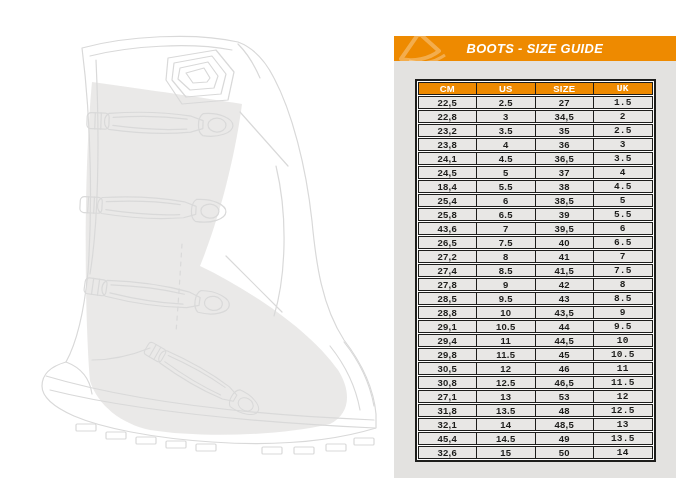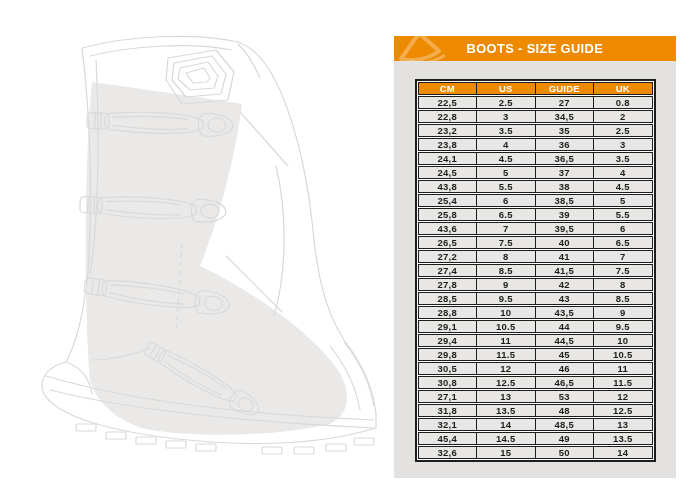--- a/index.html
+++ b/index.html
@@ -15,21 +15,21 @@
     width:700px;height:495px;background:#ffffff;overflow:hidden;position:relative;
     font-family:"Liberation Sans",sans-serif;
   }
   .boot-wrap{position:absolute;left:30px;top:16px;width:360px;height:465px;}
   .panel{
     position:absolute;left:394px;top:36px;width:282px;height:442px;
     background:var(--panel);
   }
   .title-bar{
     position:relative;height:25px;background:var(--orange);
-    display:flex;align-items:center;justify-content:center;overflow:hidden;
+    display:flex;align-items:center;justify-content:center;overflow:hidden;font-style:italic;
   }
   .title-bar .logo{position:absolute;left:1px;top:-5px;}
   .title-text{
     color:#fff;font-weight:bold;font-size:13.5px;letter-spacing:.4px;
     transform:scaleX(.95);white-space:nowrap;
   }
   .size-table{
     width:235px;margin:18px auto 0;border:2px solid var(--dark);
     background:#fff;padding:1px;box-sizing:content-box;
   }
@@ -37,21 +37,21 @@
   .trow{
     display:flex;height:13px;border:1px solid var(--dark);
     box-sizing:border-box;background:var(--cell);
   }
   .tcell{
     flex:1;display:flex;align-items:center;justify-content:center;
     font-size:9.5px;font-weight:bold;color:var(--dark);line-height:1;
     border-right:1px solid var(--dark);
     letter-spacing:.2px;
   }
-  .tcell:last-child{border-right:none;}
+  .tcell:last-child{border-right:none;font-family:Liberation Mono, monospace;}
   .trow.head .tcell{background:var(--orange);color:#fff;}
   svg{display:block;}
 </style>
 </head>
 <body>
 
 <div class="boot-wrap">
   <svg width="360" height="465" viewBox="0 0 360 465" fill="none" stroke="#D9D9D9" stroke-width="1.2" stroke-linejoin="round" stroke-linecap="round">
 
     <path stroke="none" fill="#D8D7D5" fill-opacity="0.55" d="M62,66 C120,74 175,82 212,88 C206,134 192,196 170,250 C220,274 280,314 308,354 C322,376 320,398 300,408 C250,420 170,422 120,414 C92,408 68,390 60,365 C54,290 54,150 62,66 Z"></path>
@@ -117,28 +117,28 @@
       <path d="M14,30 C28,34 40,31 50,24" stroke="rgba(255,255,255,0.3)" stroke-width="3"></path>
     </svg>
     <span class="title-text">BOOTS - SIZE GUIDE</span>
   </div>
 
   <div class="size-table">
     <div class="rows">
         <div class="trow head">
           <div class="tcell">CM</div>
           <div class="tcell">US</div>
-          <div class="tcell">GUIDE</div>
+          <div class="tcell">SIZE</div>
           <div class="tcell">UK</div>
         </div>
         <div class="trow">
           <div class="tcell">22,5</div>
           <div class="tcell">2.5</div>
           <div class="tcell">27</div>
-          <div class="tcell">0.8</div>
+          <div class="tcell">1.5</div>
         </div>
         <div class="trow">
           <div class="tcell">22,8</div>
           <div class="tcell">3</div>
           <div class="tcell">34,5</div>
           <div class="tcell">2</div>
         </div>
         <div class="trow">
           <div class="tcell">23,2</div>
           <div class="tcell">3.5</div>
@@ -157,21 +157,21 @@
           <div class="tcell">36,5</div>
           <div class="tcell">3.5</div>
         </div>
         <div class="trow">
           <div class="tcell">24,5</div>
           <div class="tcell">5</div>
           <div class="tcell">37</div>
           <div class="tcell">4</div>
         </div>
         <div class="trow">
-          <div class="tcell">43,8</div>
+          <div class="tcell">18,4</div>
           <div class="tcell">5.5</div>
           <div class="tcell">38</div>
           <div class="tcell">4.5</div>
         </div>
         <div class="trow">
           <div class="tcell">25,4</div>
           <div class="tcell">6</div>
           <div class="tcell">38,5</div>
           <div class="tcell">5</div>
         </div>

